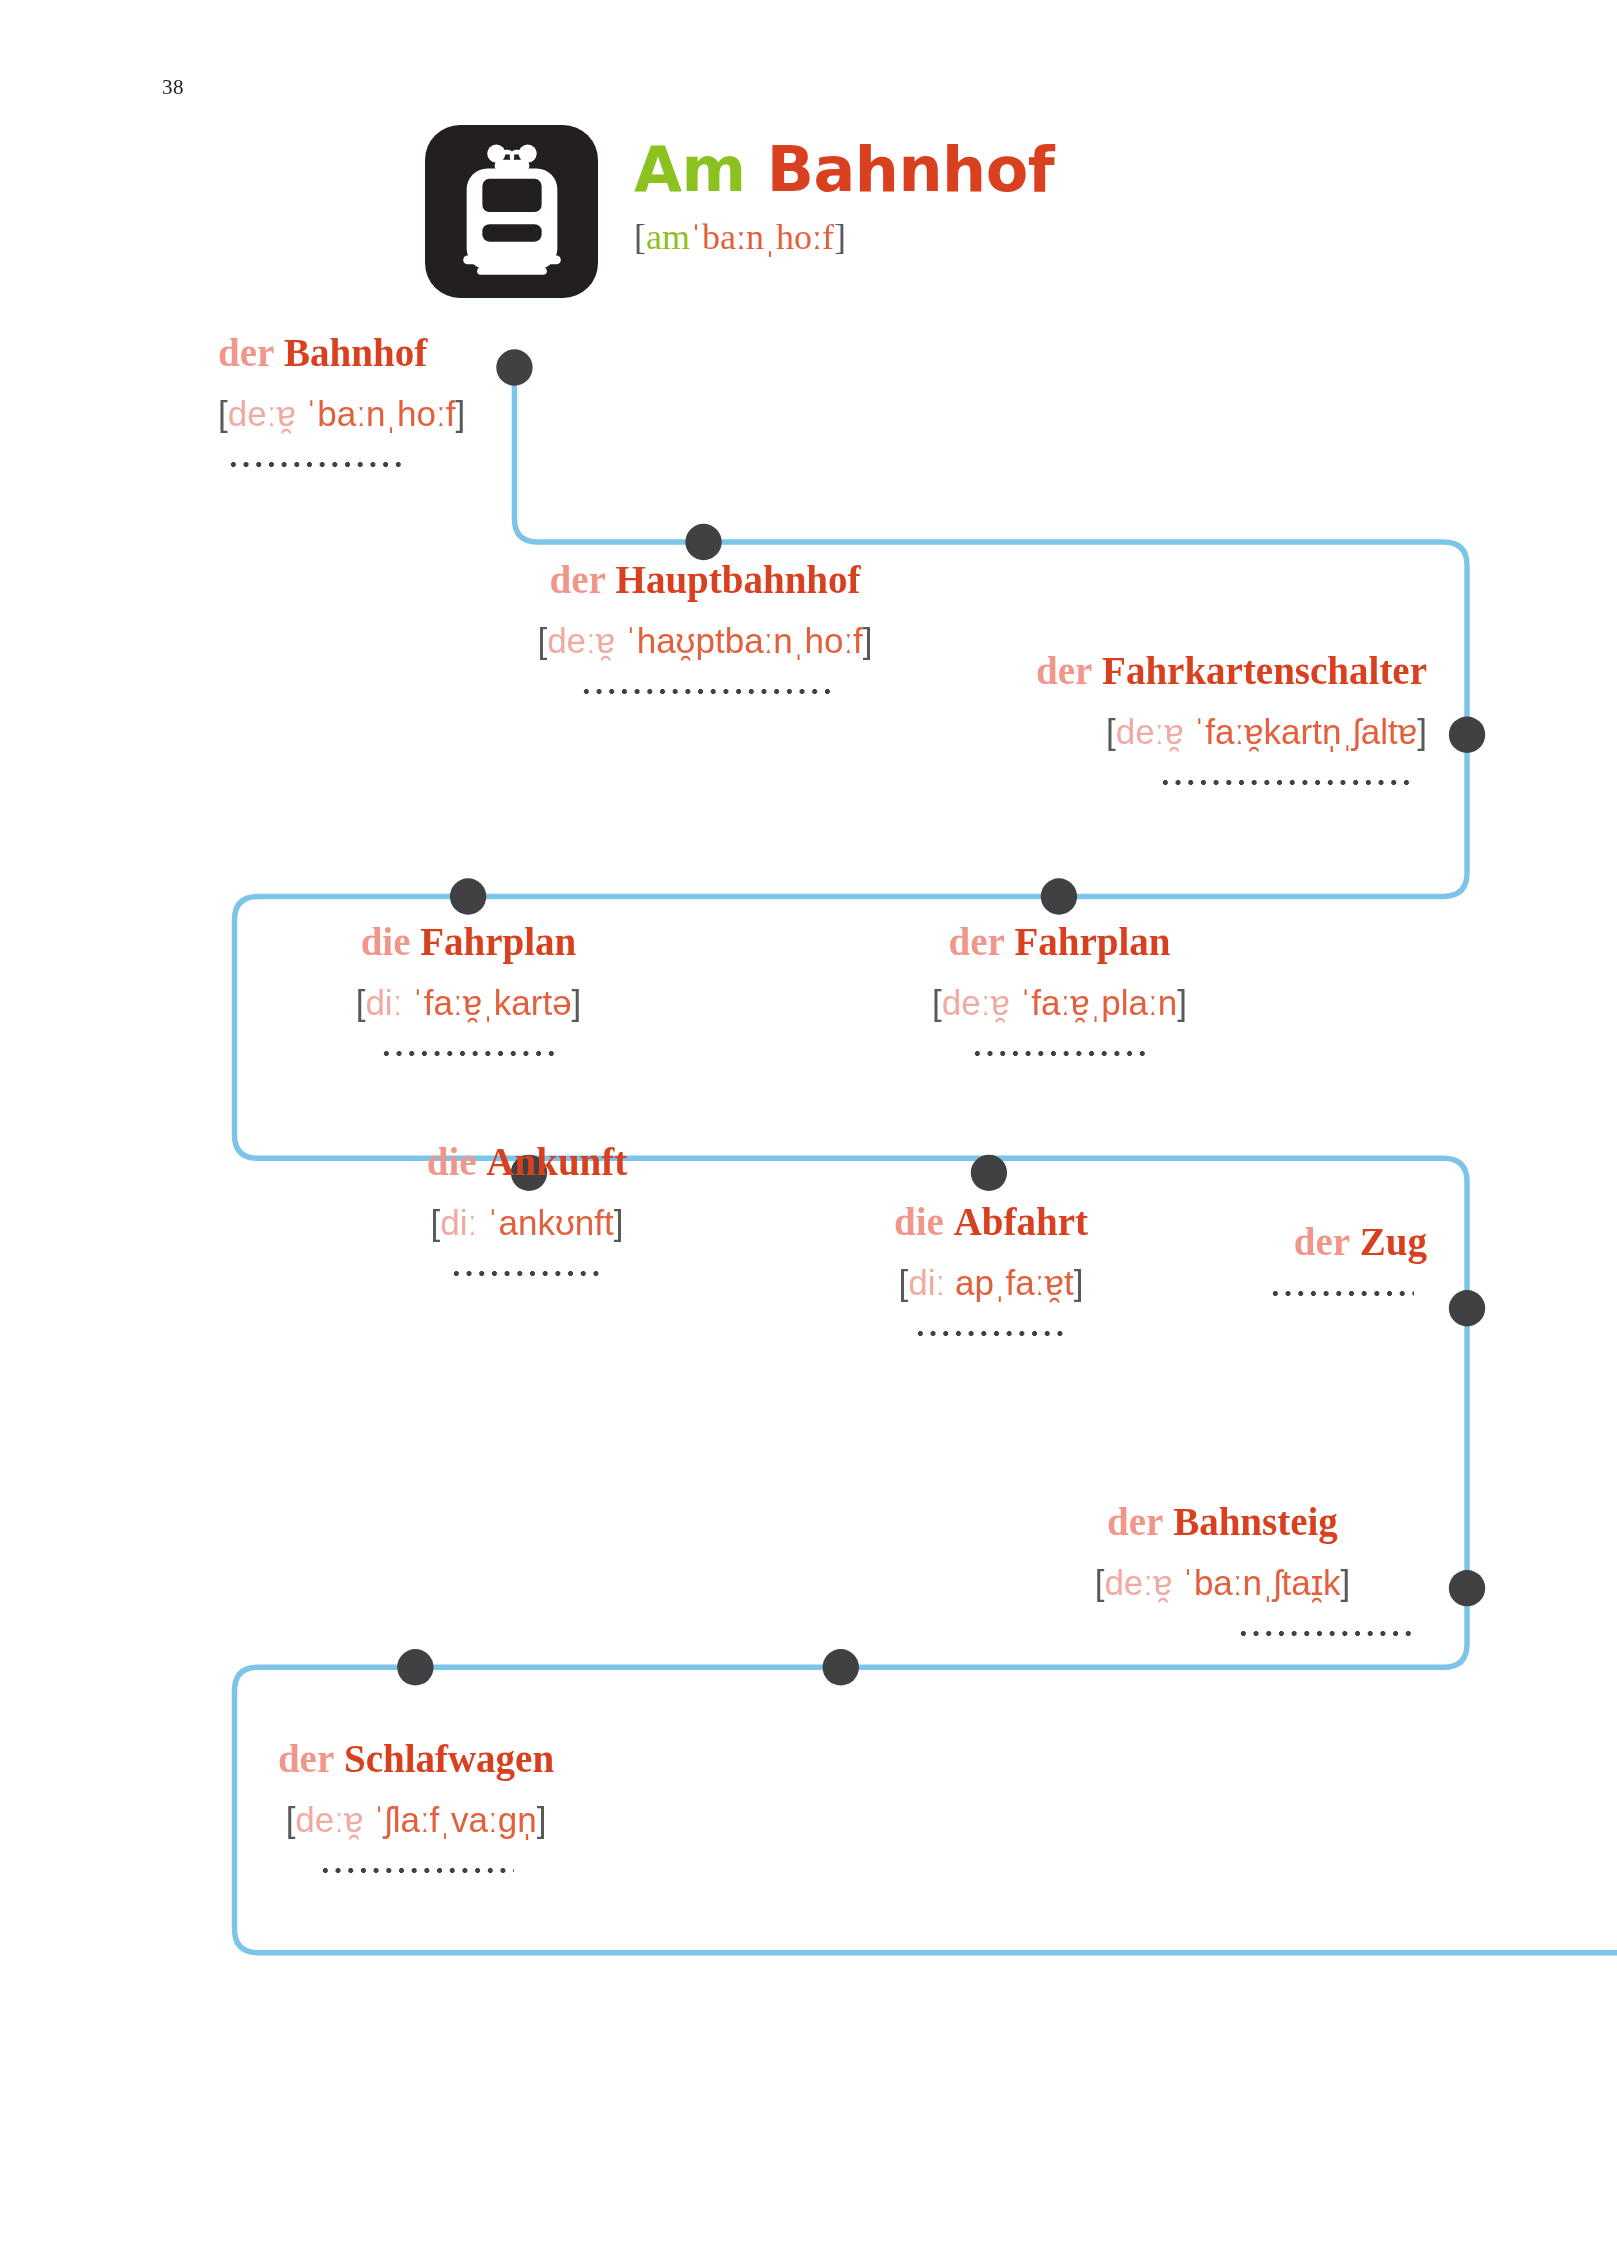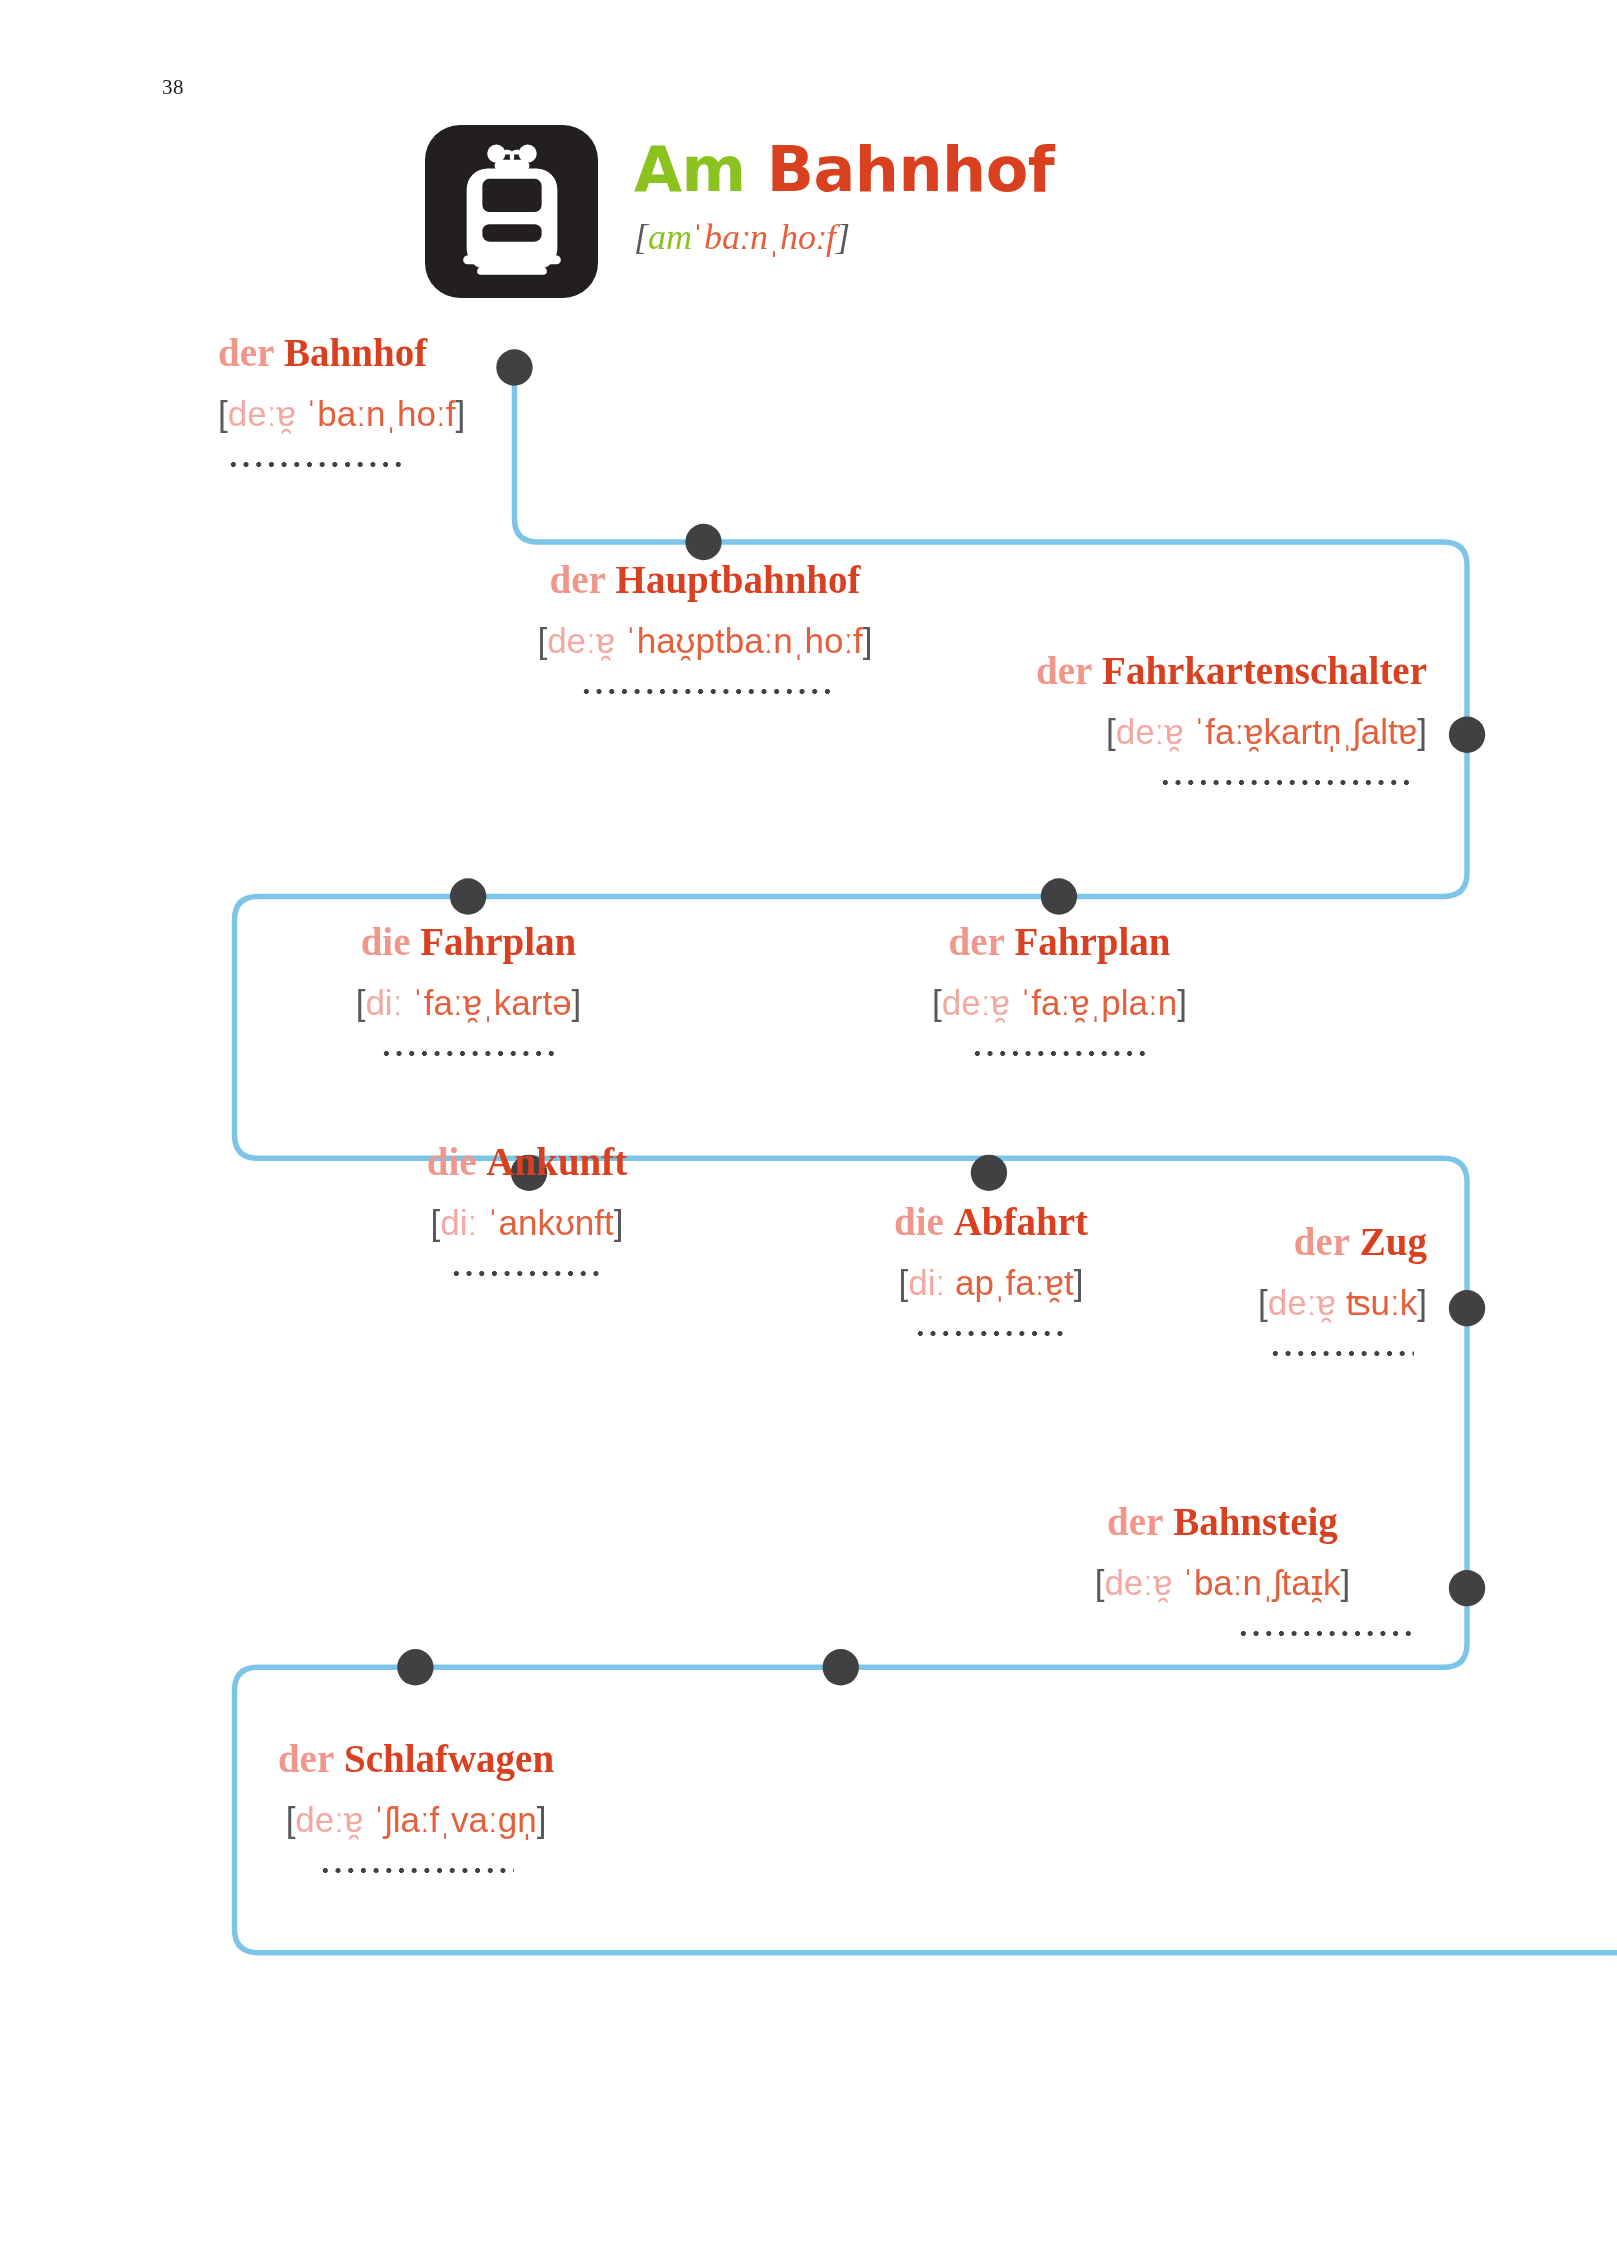--- a/index.html
+++ b/index.html
@@ -67,21 +67,20 @@
     white-space: nowrap;
   }
   .chapter-title .t-article { color: #8CC220; }
   .chapter-title .t-noun    { color: #D9401F; }
   .chapter-ipa {
     font-family: "Liberation Serif", "DejaVu Serif", serif;
     font-size: 36px;
     line-height: 51px;
     margin-top: 7.3px;
     white-space: nowrap;
-    font-style: italic;
   }
   .brk { color: #58595B; }
   .chapter-ipa .ipa-article { color: #8CC220; }
   .chapter-ipa .ipa-main    { color: #E2603C; }
 
   
   #path-layer {
     position: absolute;
     left: 0;
     top: 0;
@@ -280,23 +279,20 @@
     <div class="ipa">
       <span class="brk">[</span><span class="ipa-article">diː</span><span>&nbsp;</span><span class="ipa-main">apˌfaːɐ̯t</span><span class="brk">]</span>
     </div>
     <div class="writing-line" style="width:155px;"></div>
   </div>
 
   <div class="vocab align-right" style="left:1100px; top:1218px; width:327px;">
     <div class="word">
       <span class="w-article">der</span><span>&nbsp;</span><span class="w-noun">Zug</span>
     </div>
-    <div class="ipa">
-      <span class="brk">[</span><span class="ipa-article">deːɐ̯</span><span>&nbsp;</span><span class="ipa-main">ʦuːk</span><span class="brk">]</span>
-    </div>
     <div class="writing-line" style="width:145px; margin-right:12.7px;"></div>
   </div>
 
   <div class="vocab align-right" style="left:1018px; top:1498px; width:409px;text-align:center;">
     <div class="word">
       <span class="w-article">der</span><span>&nbsp;</span><span class="w-noun">Bahnsteig</span>
     </div>
     <div class="ipa">
       <span class="brk">[</span><span class="ipa-article">deːɐ̯</span><span>&nbsp;</span><span class="ipa-main">ˈbaːnˌʃtaɪ̯k</span><span class="brk">]</span>
     </div>

